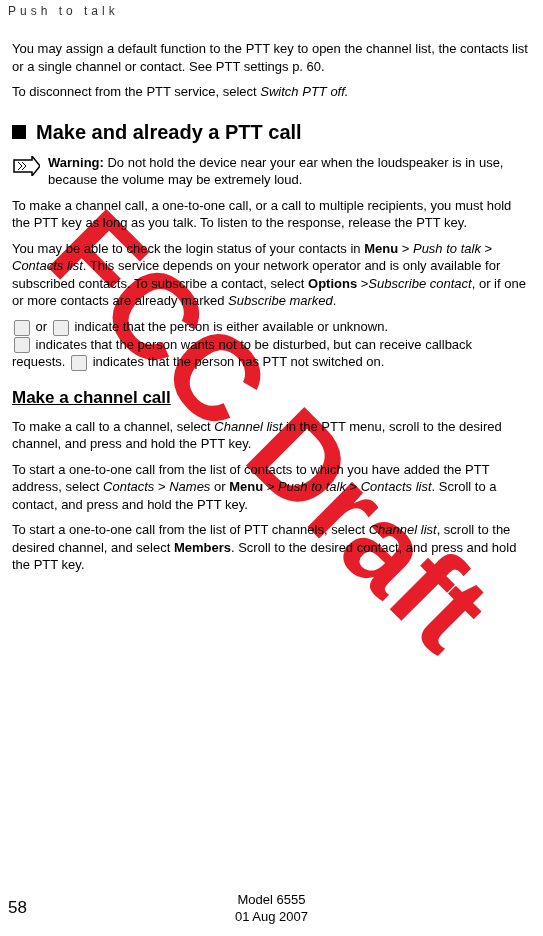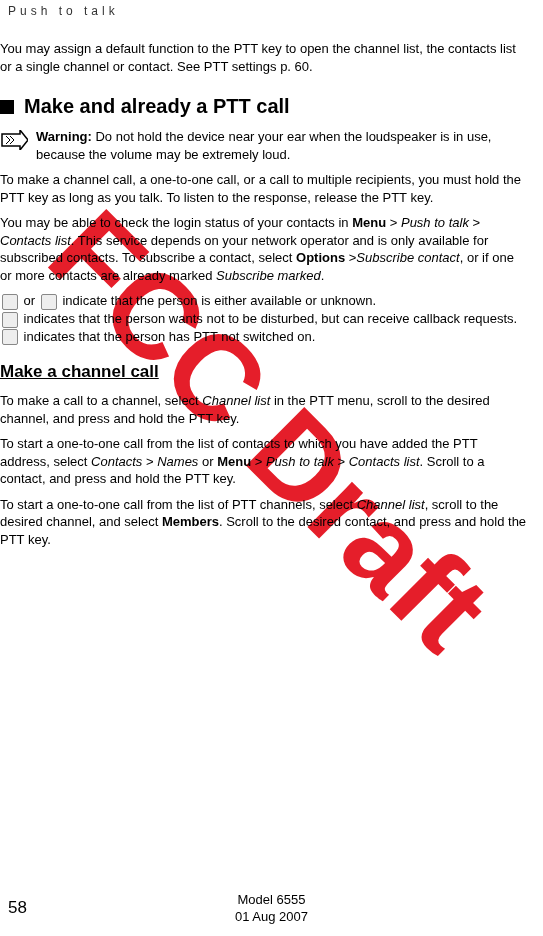--- a/index.html
+++ b/index.html
@@ -12,21 +12,21 @@
       position: relative;
       color: #000;
     }
     .page-header {
       font-size: 12px;
       letter-spacing: 4px;
       padding: 4px 8px;
       color: #333;
     }
     .content {
-      padding: 10px 14px 0 0;
+      padding: 10px 14px 0 12px;
       font-size: 13px;
       line-height: 1.35;
     }
     .para {
       margin: 8px 0;
     }
     .italic {
       font-style: italic;
     }
     .bold {
@@ -123,20 +123,23 @@
 
 <div class="page-header">Push to talk</div>
 
 <div class="watermark">FCC Draft</div>
 
 <div class="content">
   <div class="content-inner">
 
     <div class="para">You may assign a default function to the PTT key to open the channel list, the contacts list or a single channel or contact. See PTT settings p. 60.</div>
 
+    <div class="para">
+      <span>To disconnect from the PTT service, select </span><span class="italic">Switch PTT off.</span>
+    </div>
 
     <div class="heading-row">
       <div class="square-bullet"></div>
       <div class="heading">Make and already a PTT call</div>
     </div>
 
     <div class="warning-row">
       <div class="warning-icon">
         <svg viewBox="0 0 28 20" width="28" height="20">
           <path d="M 2 4 L 20 4 L 20 0 L 28 10 L 20 20 L 20 16 L 2 16 Z" fill="none" stroke="#000" stroke-width="1.5"></path>

